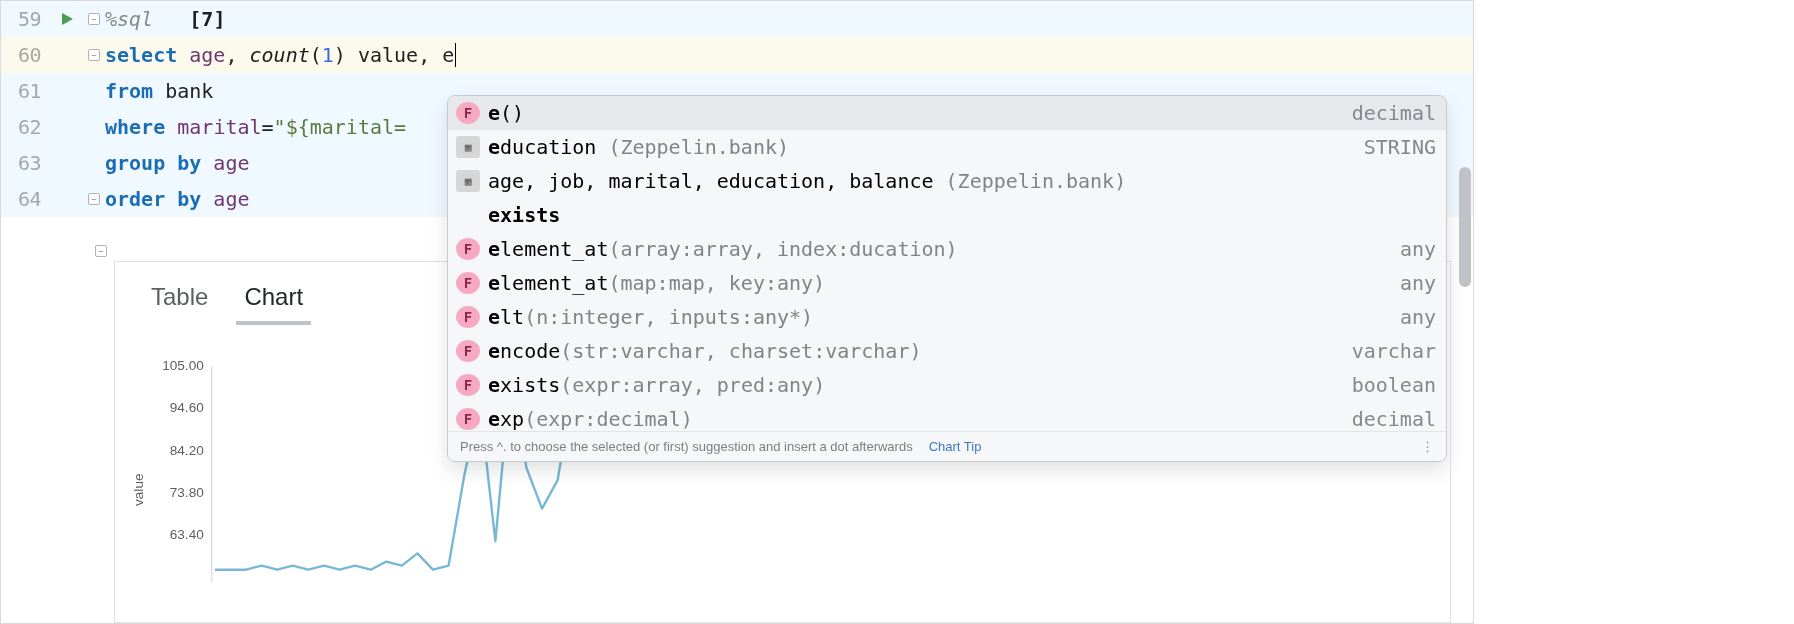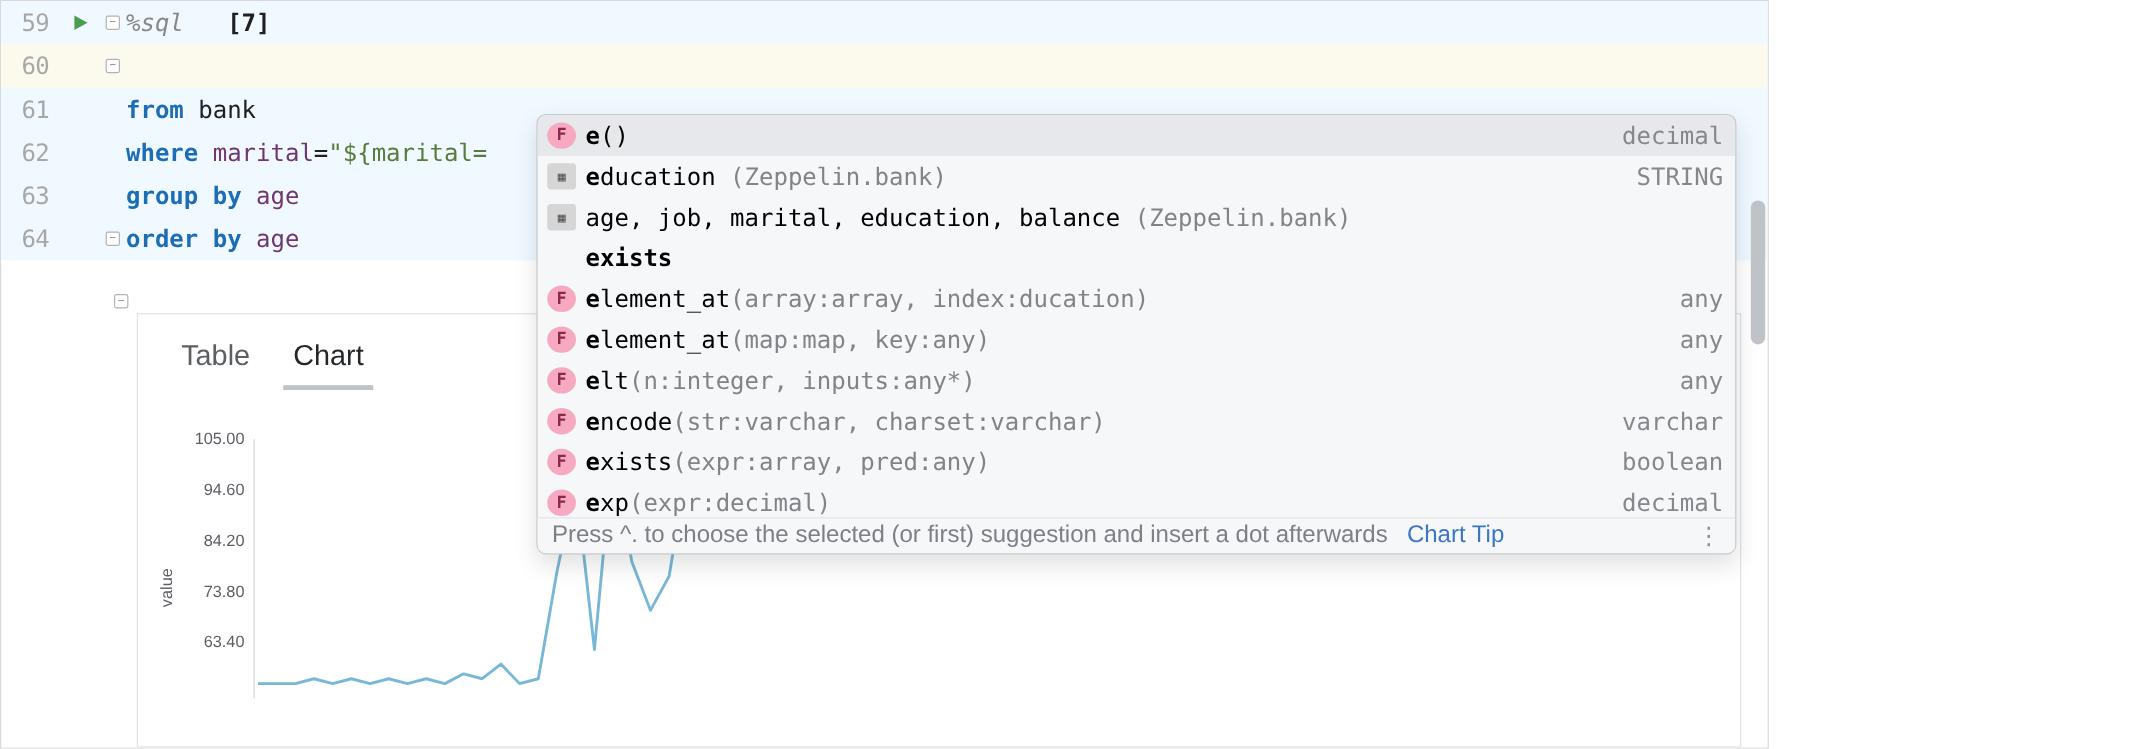--- a/index.html
+++ b/index.html
@@ -196,21 +196,21 @@
   .pi-right { color: var(--popup-right); padding-left: 12px;}
   .popup-hint {
     position: absolute;
     left: 0; right: 0; bottom: 0;
     height: 30px;
     border-top: 1px solid #e2e4e6;
     display: flex;
     align-items: center;
     padding: 0 12px;
     font-family: -apple-system, Arial, sans-serif;
-    font-size: 20px;
+    font-size: 13px;
     color: #7c8086;
     background: var(--popup-bg);
   }
   .popup-hint .tip-link { margin-left: 16px; color: var(--link); cursor: pointer; }
   .popup-hint .more-icon { margin-left: auto; color: #8c8f94; }
 
   
   .scrollbar-vert {
     position: absolute;
     right: 2px;
@@ -252,20 +252,21 @@
       </span>
     <span class="code"><span class="dir">%sql</span>   <span class="cellnum">[7]</span></span>
   </div>
 
   <div class="row current">
     <span class="gutter">60</span>
     <span class="run-slot"></span>
     <span class="fold-slot">
         <span class="fold-marker">−</span>
       </span>
+    <span class="code"><span class="kw">select</span><span class="col"> age</span><span>, </span><span class="count-fn">count</span><span>(</span><span class="num">1</span><span>)</span><span> value</span><span>, </span><span class="caret-line">e</span></span>
   </div>
 
   <div class="row cell-row">
     <span class="gutter">61</span>
     <span class="run-slot"></span>
     <span class="fold-slot fold-stripe"></span>
     <span class="code"><span class="kw">from</span><span> bank</span></span>
   </div>
 
   <div class="row cell-row">

